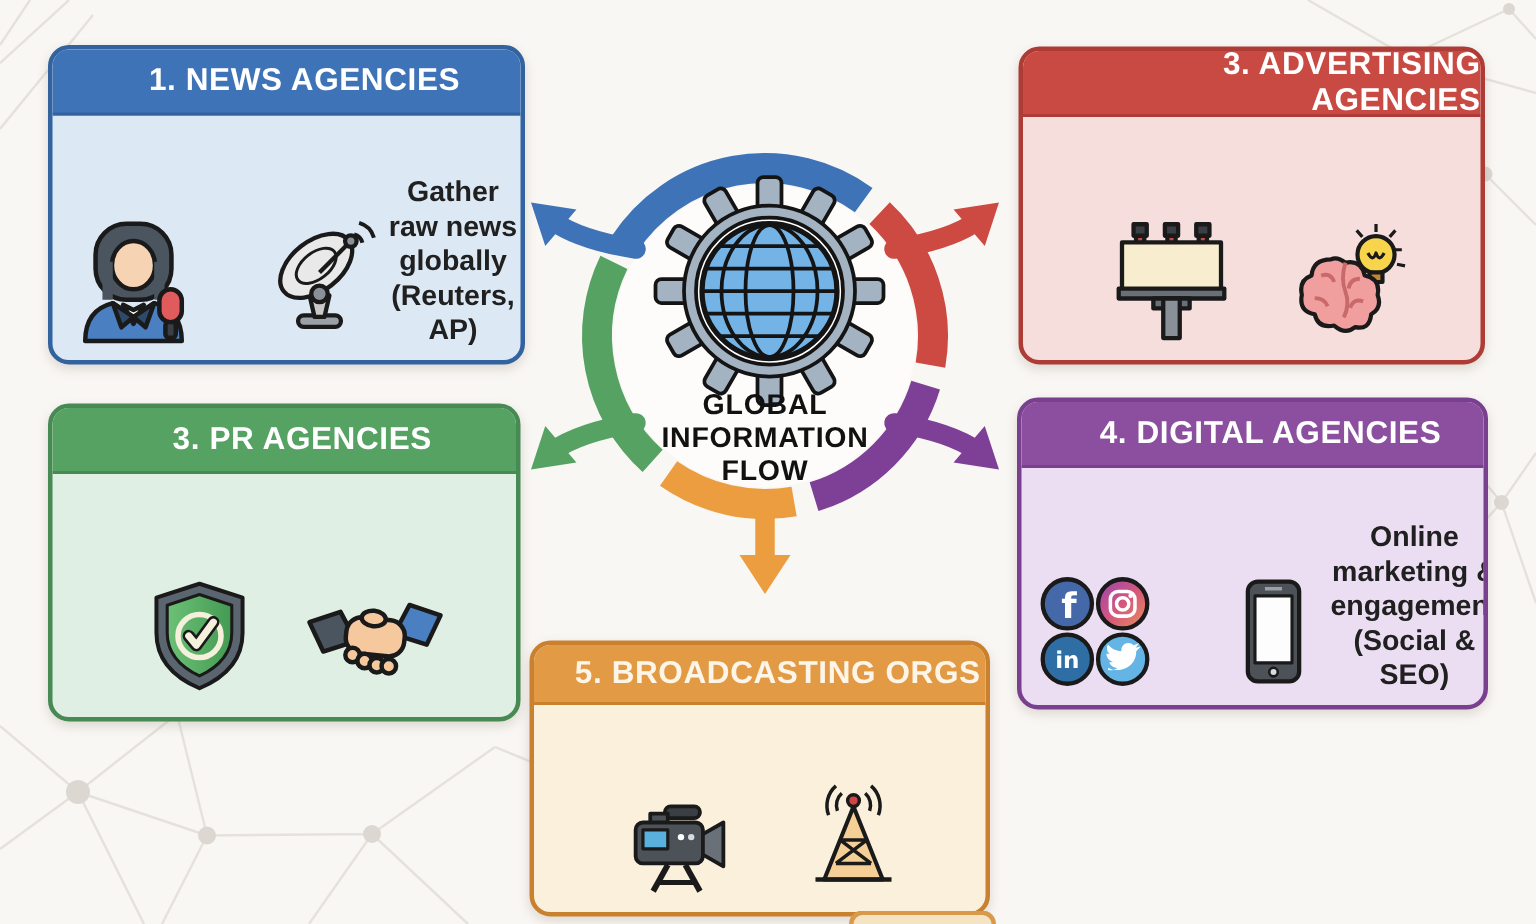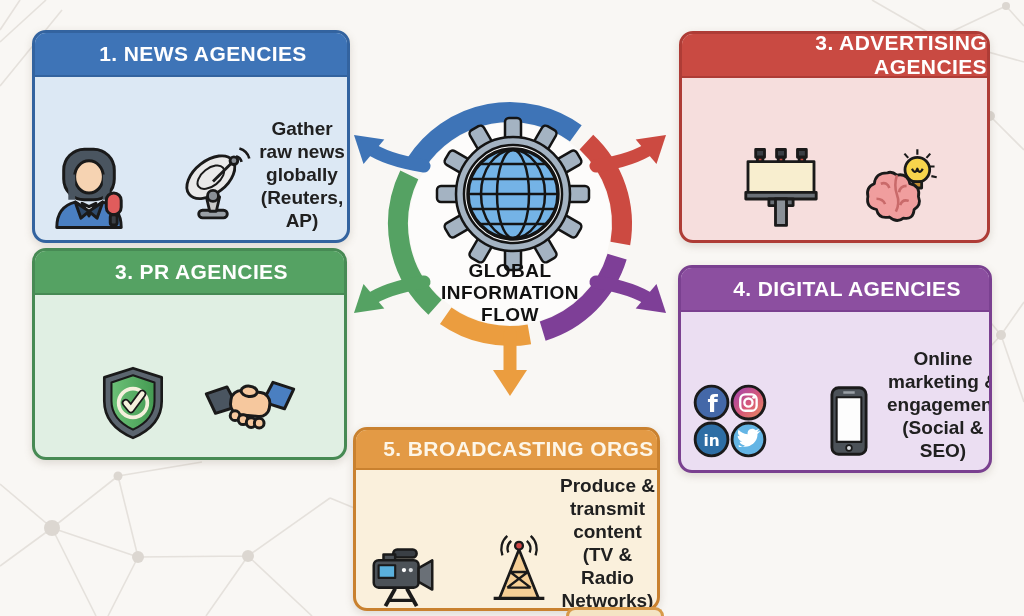--- a/index.html
+++ b/index.html
@@ -181,21 +181,21 @@
           <path d="M53 22 q3 6 5 0 q2 6 5 0" stroke-width="2"></path>
           <rect x="54" y="34" width="8" height="6" fill="#c0892f"></rect>
           <path d="M30 26 q-11 0 -12 10 q-8 3 -6 12 q-2 10 8 12 q2 9 12 7 q7 6 13 1 q9 2 10 -8 q7 -4 4 -12 q2 -10 -8 -12 q-2 -10 -12 -8 q-5 -4 -9 -2 Z" fill="#f09e9e"></path>
           <path d="M39 28 q-3 10 0 18 q3 8 -1 16" stroke="#c96a6a" stroke-width="2.4"></path>
           <path d="M24 36 q6 -2 8 4 M20 50 q6 0 8 5 M48 38 q-6 0 -7 6 M50 52 q-6 -2 -8 4" stroke="#c96a6a" stroke-width="2.4"></path>
         </svg>
       </div>
     </div>
   </div>
 
-  <div class="card" style="left:32px;top:248px;width:309px;height:206px;--hd:#55a263;--bd:#478a54;--bg:#e0efe3;">
+  <div class="card" style="left:32px;top:269px;width:309px;height:206px;--hd:#55a263;--bd:#478a54;--bg:#e0efe3;">
     <div class="card-header">3. PR AGENCIES</div>
     <div class="card-body">
       <div class="icon-row" style="gap:30px;">
         <svg width="82" height="82" viewBox="0 0 80 80" stroke-linejoin="round" fill="none">
           <path d="M40 6 L68 15 V38 Q68 62 40 74 Q12 62 12 38 V15 Z" fill="#5b656f" stroke="#1a1a1a" stroke-width="2.6"></path>
           <path d="M40 13 L61 20 V38 Q61 56 40 66 Q19 56 19 38 V20 Z" fill="url(#shieldgrad)" stroke="#1a1a1a" stroke-width="2"></path>
           <circle cx="40" cy="40" r="14" stroke="#f5f0dc" stroke-width="3.6"></circle>
           <path d="M33 40 L38 46 L49 31" stroke="#1a1a1a" stroke-width="8" stroke-linecap="round" stroke-linejoin="round"></path>
           <path d="M33 40 L38 46 L49 31" stroke="#f5f0dc" stroke-width="4.6" stroke-linecap="round" stroke-linejoin="round"></path>
         </svg>
@@ -281,20 +281,18 @@
           <polygon points="40,16 20,66 60,66" fill="#f5cf96" stroke-width="2.8"></polygon>
           <path d="M31 39 L52 55 M49 39 L28 55 M28 55 L52 55 M31 39 L49 39" stroke-width="2.4"></path>
           <line x1="14" y1="66" x2="66" y2="66" stroke-width="3.2"></line>
           <circle cx="40" cy="12" r="4" fill="#d04545" stroke-width="2.4"></circle>
           <path d="M28 2 a18 18 0 0 0 -5 20" stroke-width="2.4"></path>
           <path d="M32 7 a11 11 0 0 0 -3 12" stroke-width="2.4"></path>
           <path d="M52 2 a18 18 0 0 1 5 20" stroke-width="2.4"></path>
           <path d="M48 7 a11 11 0 0 1 3 12" stroke-width="2.4"></path>
         </svg>
       </div>
-      <div class="desc">Produce &amp; transmit content
-(TV &amp; Radio Networks)</div>
     </div>
   </div>
 
   <div id="cutoff"></div>
 
 </div>
 
 </body></html>

